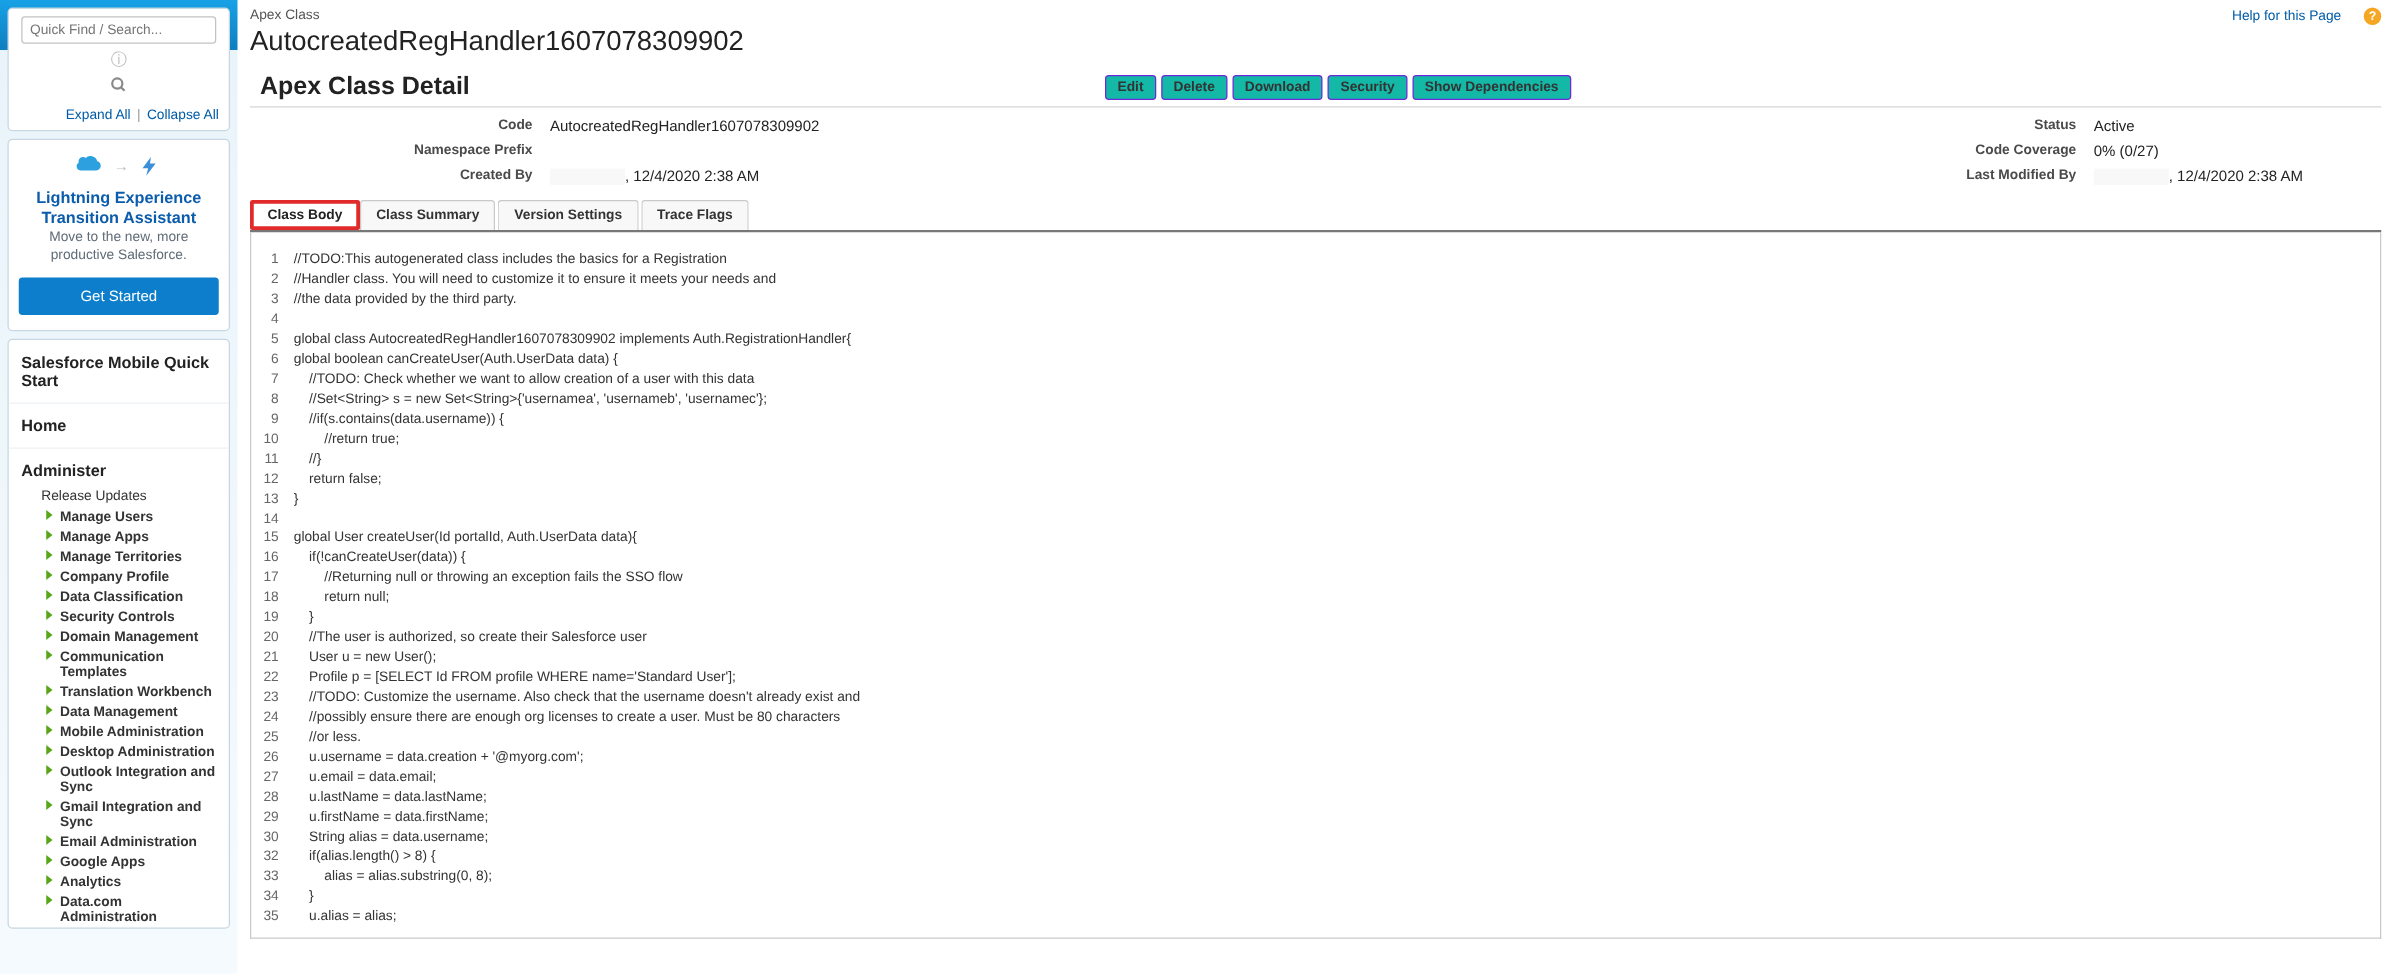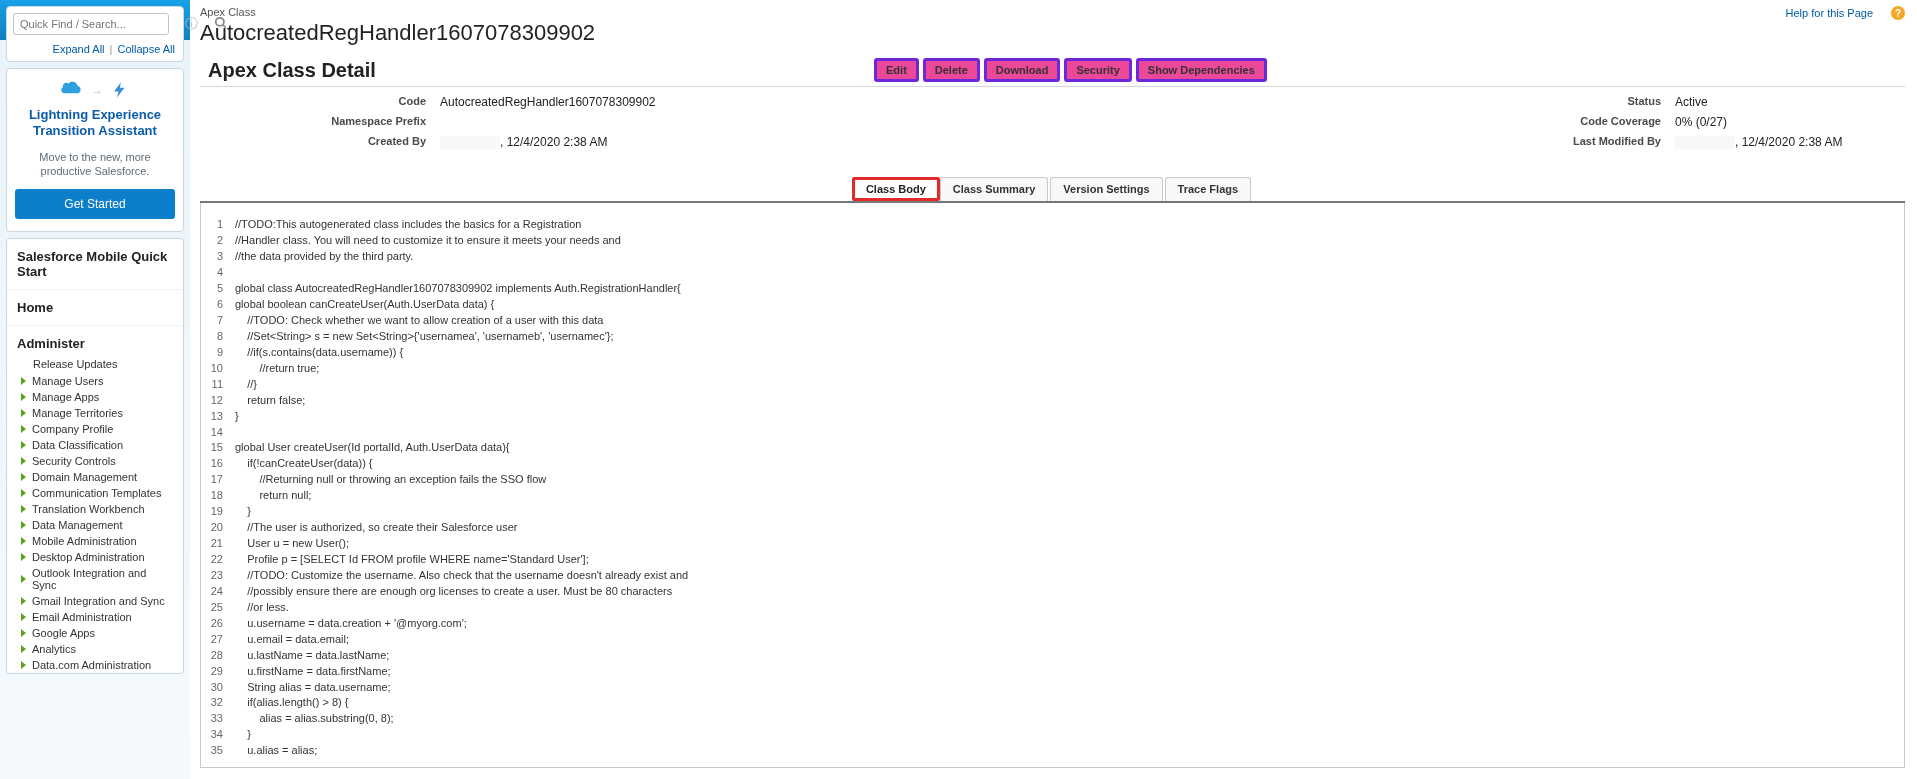--- a/index.html
+++ b/index.html
@@ -28,21 +28,22 @@
   margin: 6px;
   background: #fff;
   border: 1px solid #c7d6e0;
   border-radius: 4px;
   padding: 0;
 }
 .search-box {
   padding: 6px;
   display: flex;
   align-items: center;
-  gap: 16px;
+  gap: 4px;
+  flex-direction: column;
 }
 .search-input {
   flex: 1;
   border: 1px solid #c2c2c2;
   border-radius: 3px;
   padding: 4px 6px;
   font-size: 11px;
   color: #999;
 }
 .expand-row {
@@ -66,21 +67,21 @@
   justify-content: center;
   align-items: center;
   gap: 8px;
   margin-bottom: 6px;
 }
 .lex-icons svg { display: block; }
 .lex-title {
   font-weight: bold;
   font-size: 13px;
   color: #0b5cab;
-  margin-bottom: 10px;
+  margin-bottom: 0;
   line-height: 1.25;
 }
 .lex-desc {
   font-size: 11px;
   color: #5f6b76;
   line-height: 1.35;
   margin-bottom: 10px;
 }
 .btn-primary {
   display: inline-block;
@@ -115,27 +116,28 @@
   color: #222;
 }
 .nav-sub {
   padding: 3px 10px 3px 26px;
   font-size: 11px;
   color: #333;
   cursor: pointer;
 }
 .nav-link {
   display: flex;
-  align-items: center;
+  align-items: flex-start;
   gap: 6px;
   padding: 2px 10px 2px 14px;
   font-size: 11px;
-  font-weight: normal;
+  font-weight: bold;
   color: #333;
   cursor: pointer;
+  margin-left: 16px;
 }
 .nav-link .arrow {
   width: 0; height: 0;
   border-top: 4px solid transparent;
   border-bottom: 4px solid transparent;
   border-left: 5px solid #58a618;
 }
 
 
 .main {
@@ -196,22 +198,22 @@
   font-size: 20px;
   font-weight: bold;
   padding-left: 8px;
 }
 .button-group {
   margin: 0 auto;
   display: flex;
   gap: 4px;
 }
 .sf-btn {
-  background: #ec4899;
-  border: 3px solid #6d28d9;
+  background: #14b8a6;
+  border: 1px solid #6d28d9;
   border-radius: 3px;
   padding: 3px 9px;
   font-size: 11px;
   font-weight: bold;
   color: #333;
   cursor: pointer;
 }
 
 .detail-grid {
   display: grid;
@@ -242,24 +244,23 @@
 }
 .redacted {
   display: inline-block;
   width: 60px; height: 13px;
   background: #f8f8f8;
   vertical-align: middle;
 }
 
 
 .tabs {
-  margin-top: 20px;
+  margin-top: 4px;
   border-bottom: 2px solid #777;
   display: flex;
-  justify-content: center;
 }
 .tab {
   border: 1px solid #c9c9c9;
   border-bottom: none;
   background: #f8f8f8;
   padding: 5px 12px;
   font-size: 11px;
   font-weight: bold;
   color: #333;
   margin-right: 2px;

